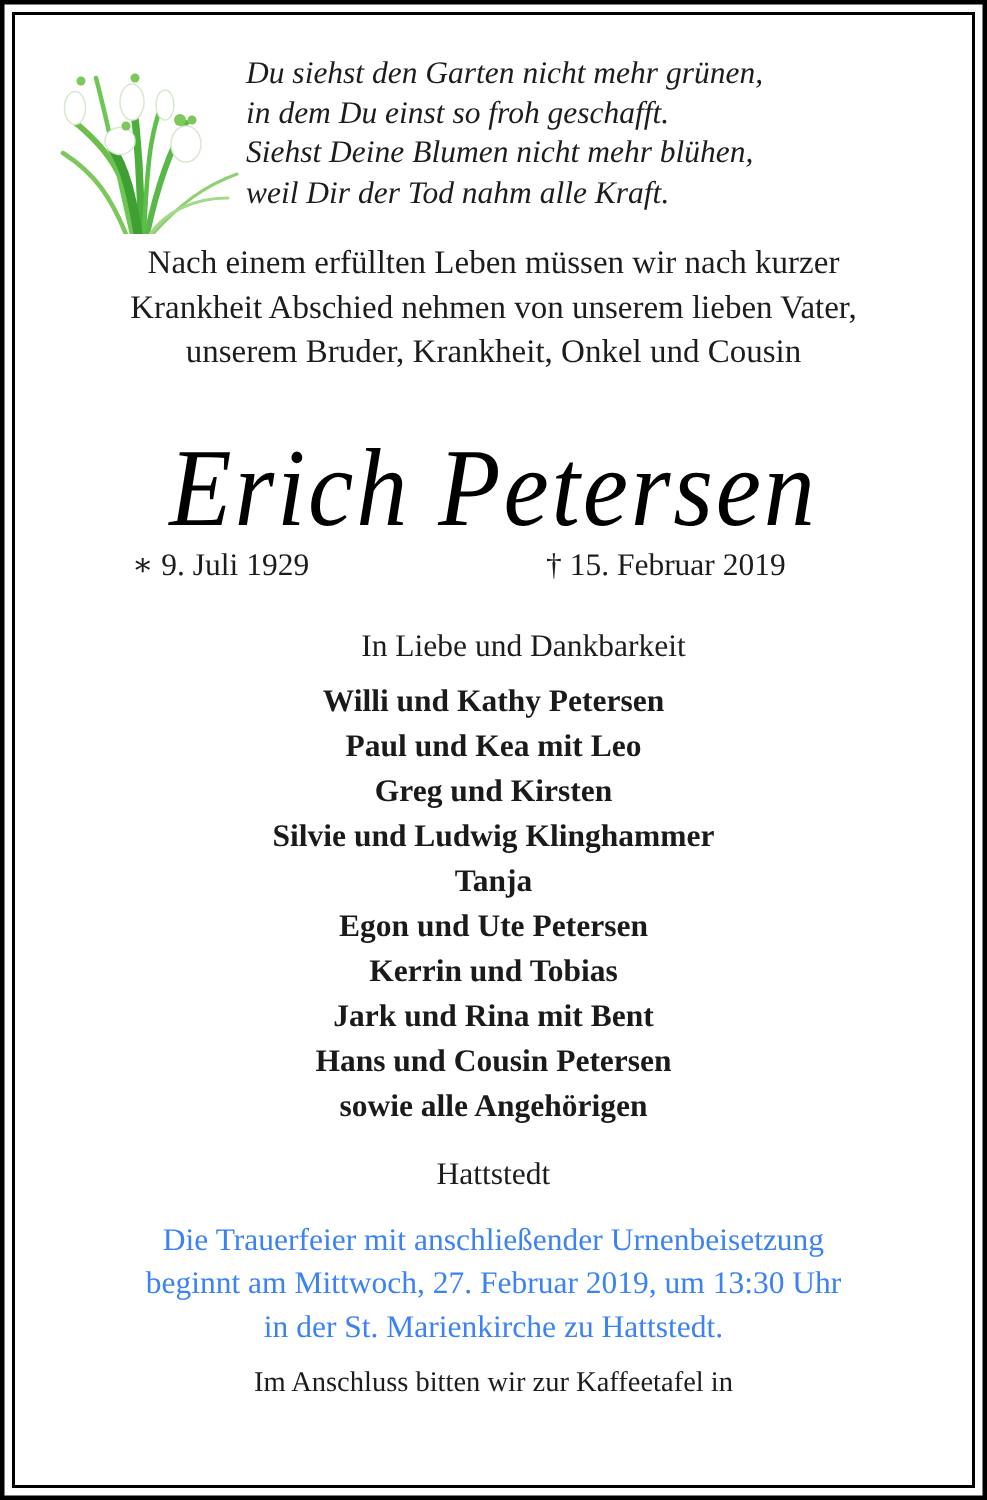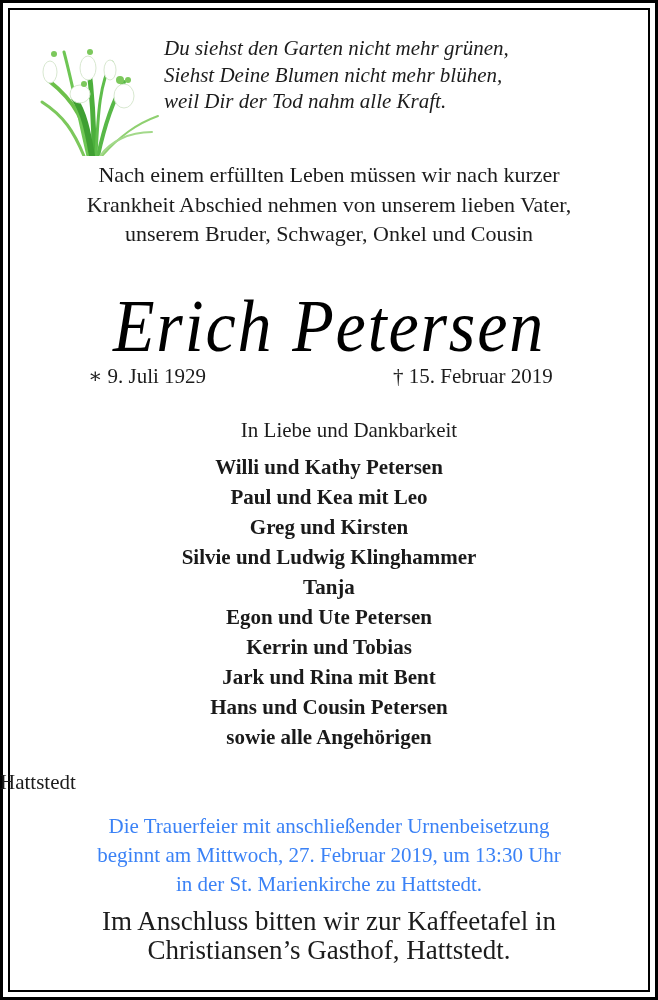--- a/index.html
+++ b/index.html
@@ -32,42 +32,42 @@
     font-family: "Liberation Serif", "DejaVu Serif", serif; font-style: italic;
     font-size: 74px; line-height: 80px; color: #000; letter-spacing: 2px;
     transform: scaleX(0.92); transform-origin: center;
   }
   .born {
     position: absolute; left: 88px; top: 364px;
     font-family: "Liberation Serif", "DejaVu Serif", serif; font-size: 21px; color: #1c1c1c;
   }
   .died {
     position: absolute; left: 364px; top: 364px;
-    font-family: "Liberation Serif", "DejaVu Serif", serif; font-size: 21px; color: #1c1c1c; margin-left: 29px;
+    font-family: "Liberation Serif", "DejaVu Serif", serif; font-size: 21px; color: #1c1c1c;
   }
   .thanks {
     position: absolute; left: 0; right: 0; top: 418px; text-align: center;
     font-family: "Liberation Serif", "DejaVu Serif", serif; font-size: 21px; color: #1c1c1c; margin-left: 40px;
   }
   .mourners {
     position: absolute; left: 0; right: 0; top: 452px; text-align: center;
     font-family: "Liberation Serif", "DejaVu Serif", serif; font-weight: bold;
     font-size: 21px; line-height: 30px; color: #1a1a1a;
   }
   .place {
-    position: absolute; left: 0; right: 0; top: 770px; 
+    position: absolute; left: 0; right: 0; top: 770px; text-align: center;
     font-family: "Liberation Serif", "DejaVu Serif", serif; font-size: 21px; color: #1c1c1c;
   }
   .ceremony {
     position: absolute; left: 0; right: 0; top: 812px; text-align: center;
     font-family: "Liberation Serif", "DejaVu Serif", serif; font-size: 21px; line-height: 29px; color: #3b82f6;
   }
   .reception {
     position: absolute; left: 0; right: 0; top: 907px; text-align: center;
-    font-family: "Liberation Serif", "DejaVu Serif", serif; font-size: 27px; line-height: 29px; color: #1c1c1c;
+    font-family: "Liberation Serif", "DejaVu Serif", serif; font-size: 19px; line-height: 29px; color: #1c1c1c;
   }
   .ceremony div, .reception div, .mourners div { white-space: nowrap; }
 </style>
 </head>
 <body>
 
 <div class="frame-outer">
   <div class="frame-inner"></div>
 </div>
 
@@ -94,28 +94,29 @@
     <circle cx="26" cy="22" r="3"></circle>
     <circle cx="62" cy="20" r="3"></circle>
     <circle cx="92" cy="48" r="4"></circle>
     <circle cx="100" cy="48" r="3"></circle>
     <circle cx="56" cy="52" r="3"></circle>
   </g>
 </svg>
 
 <div class="poem">
   <div>Du siehst den Garten nicht mehr grünen,</div>
+  <div>in dem Du einst so froh geschafft.</div>
   <div>Siehst Deine Blumen nicht mehr blühen,</div>
   <div>weil Dir der Tod nahm alle Kraft.</div>
 </div>
 
 <div class="intro">
   <div>Nach einem erfüllten Leben müssen wir nach kurzer</div>
   <div>Krankheit Abschied nehmen von unserem lieben Vater,</div>
-  <div>unserem Bruder, Schwager, Onkel und Cousin</div>
+  <div>unserem Bruder, Krankheit, Onkel und Cousin</div>
 </div>
 
 <div class="name">Erich Petersen</div>
 <div class="born">∗ 9. Juli 1929</div>
 <div class="died">† 15. Februar 2019</div>
 
 <div class="thanks">In Liebe und Dankbarkeit</div>
 
 <div class="mourners">
   <div>Willi und Kathy Petersen</div>
@@ -133,14 +134,13 @@
 <div class="place">Hattstedt</div>
 
 <div class="ceremony">
   <div>Die Trauerfeier mit anschließender Urnenbeisetzung</div>
   <div>beginnt am Mittwoch, 27. Februar 2019, um 13:30 Uhr</div>
   <div>in der St. Marienkirche zu Hattstedt.</div>
 </div>
 
 <div class="reception">
   <div>Im Anschluss bitten wir zur Kaffeetafel in</div>
-  <div>Christiansen’s Gasthof, Hattstedt.</div>
 </div>
 
 </body></html>

